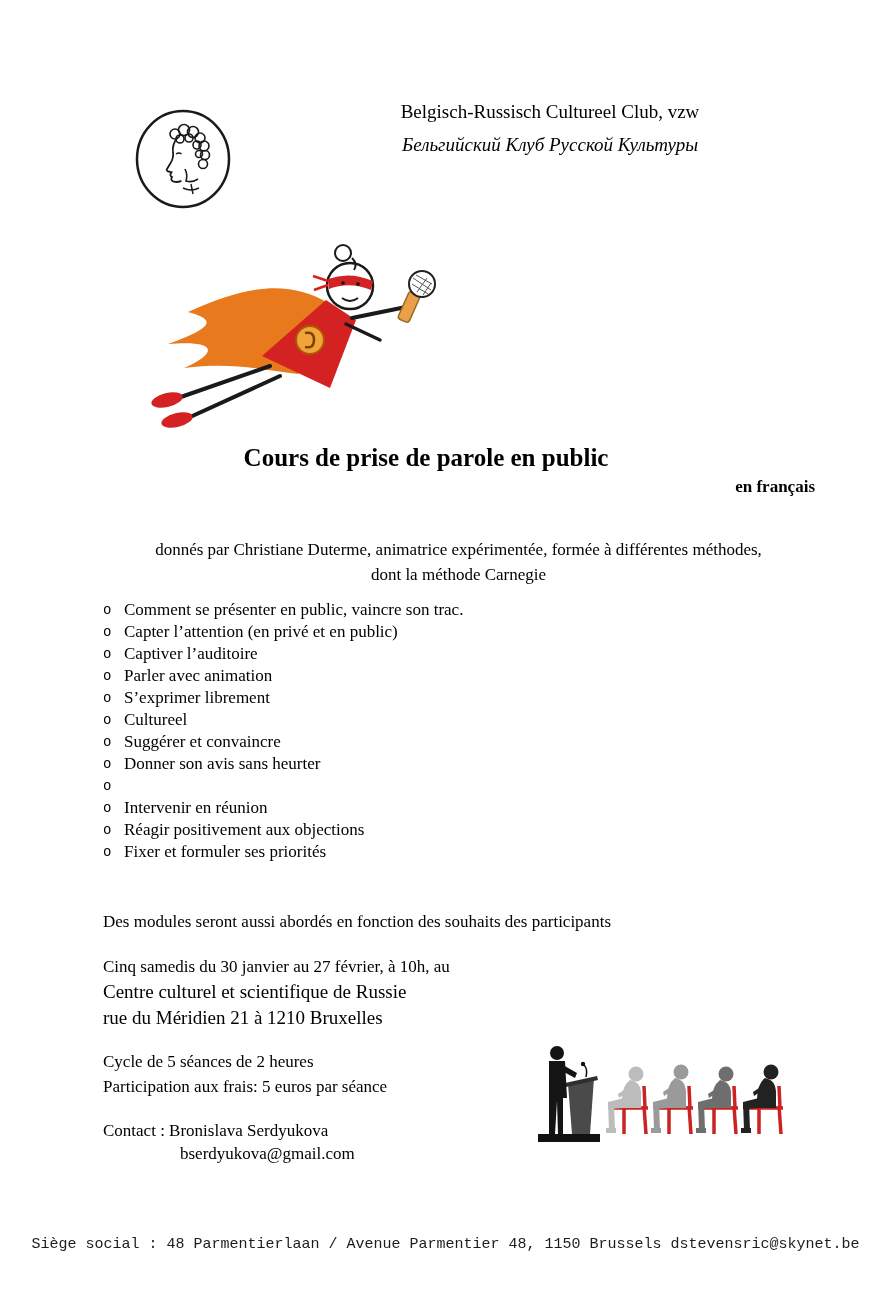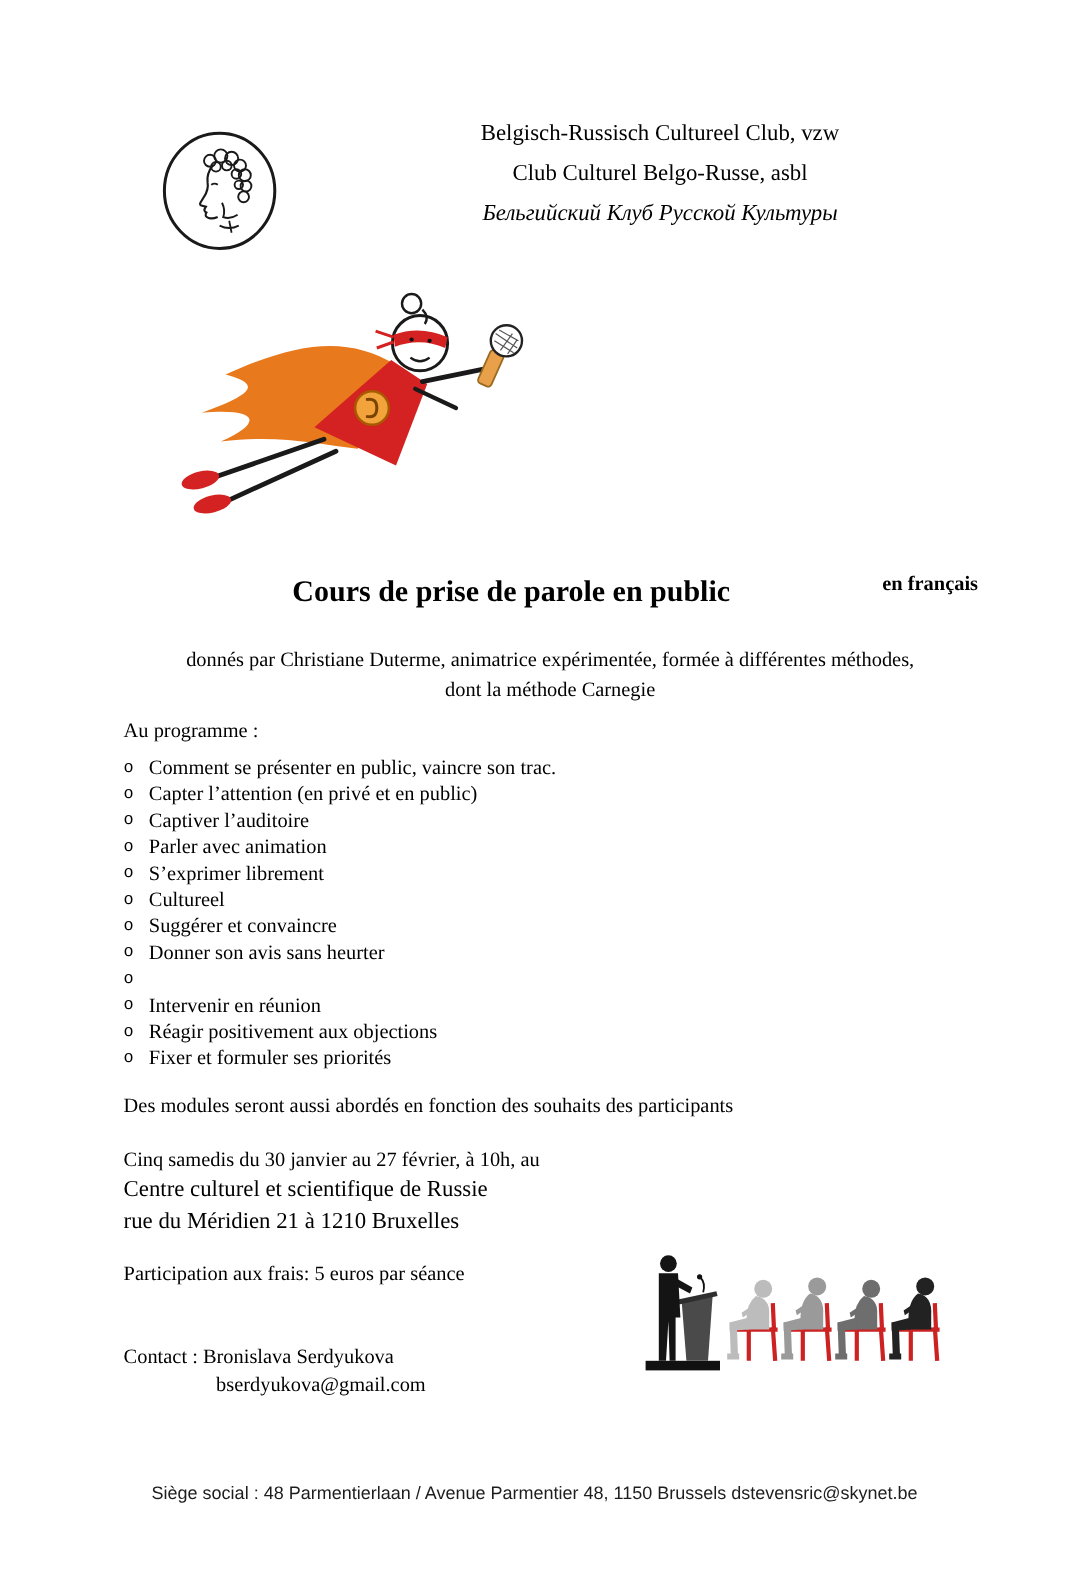--- a/index.html
+++ b/index.html
@@ -11,21 +11,21 @@
     overflow: hidden;
   }
   .abs { position: absolute; }
 
   #logo { left: 133px; top: 107px; }
   #header-text { left: 260px; top: 95px; width: 580px; text-align: center; font-size: 19px; line-height: 33px; }
   #header-text .ru { font-style: italic; }
 
   #hero { left: 122px; top: 220px; }
 
-  #title { left: 0; top: 444px; width: 830px; padding-left: 22px; text-align: center; font-size: 25px; font-weight: 700; margin-top: 36px; }
+  #title { left: 0; top: 444px; width: 830px; padding-left: 22px; text-align: center; font-size: 25px; font-weight: 700; }
   #lang { top: 477px; right: 76px; font-size: 17px; font-weight: 700; }
 
   #intro { left: 0; top: 537px; width: 891px; padding-left: 26px; text-align: center; font-size: 17px; line-height: 25px; }
 
   #programme { left: 103px; top: 599px; font-size: 17px; }
   #programme .phead { margin: 0 0 10px 0; }
   ul.plist { list-style: none; margin: 0; padding: 0; }
   ul.plist li { line-height: 22px; display: flex; }
   .bullet { width: 21px; flex: 0 0 21px; font-family: "Liberation Mono", "DejaVu Sans Mono", monospace; font-size: 14px; }
 
@@ -35,21 +35,21 @@
   #schedule .venue { font-weight: 400; font-size: 19px; line-height: 26px; }
 
   #details { left: 103px; top: 1049px; font-size: 17px; line-height: 25px; }
 
   #contact { left: 103px; top: 1119px; font-size: 17px; line-height: 23px; }
   #contact .email { padding-left: 77px; }
 
   #audience { left: 528px; top: 1038px; }
 
   #footer { left: 0; top: 1236px; width: 891px; text-align: center;
-    font-family: Liberation Sans, sans-serif; font-size: 15px; color: #1d1d1d; }
+    font-family: Liberation Mono, monospace; font-size: 15px; color: #1d1d1d; }
 </style>
 </head>
 <body>
 
 <div class="abs" id="logo">
   <svg width="100" height="104" viewBox="0 0 100 104">
     <ellipse cx="50" cy="52" rx="46" ry="48" fill="#fff" stroke="#1a1a1a" stroke-width="2.5"></ellipse>
     <g fill="none" stroke="#1a1a1a" stroke-width="1.6">
       <circle cx="42" cy="27" r="5"></circle>
       <circle cx="51" cy="23" r="5.5"></circle>
@@ -65,21 +65,20 @@
     </g>
     <path d="M44 31 q-5 7 -4 14 q1 6 -3 12 l-3 5 q-1 2 1.5 2.5 l3 0.8 q-2.5 3.5 0.5 4.8 q-2 3.5 1.8 4.5 q3.5 1 7 -0.5" fill="none" stroke="#1a1a1a" stroke-width="1.8" stroke-linecap="round"></path>
     <path d="M52 62 q3 6 1 12 q6 2 12 -2" fill="none" stroke="#1a1a1a" stroke-width="1.6"></path>
     <path d="M43 47 q3 -2 5.5 0" fill="none" stroke="#1a1a1a" stroke-width="1.5"></path>
     <path d="M50 81 q8 4 16 0 M58 77 l2 10" fill="none" stroke="#1a1a1a" stroke-width="1.5"></path>
   </svg>
 </div>
 
 <div class="abs" id="header-text">
   <div>Belgisch-Russisch Cultureel Club,  vzw</div>
-  <div>Club Culturel Belgo-Russe, asbl</div>
   <div class="ru">Бельгийский Клуб Русской Культуры</div>
 </div>
 
 <div class="abs" id="hero">
   <svg width="330" height="218" viewBox="0 0 330 218">
 
     <path d="M208 84 C168 60 128 64 66 92 C96 100 90 108 46 124 C94 120 98 132 62 148 C112 142 140 150 176 154 L208 112 Z" fill="#e8791c"></path>
 
     <path d="M148 146 L56 178 M158 156 L66 198" stroke="#1a1a1a" stroke-width="4" fill="none" stroke-linecap="round"></path>
 
@@ -114,21 +113,20 @@
 
 <div class="abs" id="title">Cours de prise de parole en public</div>
 <div class="abs" id="lang">en français</div>
 
 <div class="abs" id="intro">
   <div>donnés par Christiane Duterme, animatrice expérimentée, formée à différentes méthodes,</div>
   <div>dont la méthode Carnegie</div>
 </div>
 
 <div class="abs" id="programme">
-  <div class="phead">Au programme :</div>
   <ul class="plist">
       <li>
       <span class="bullet">o</span>
       <span>Comment se présenter en public, vaincre son trac.</span>
     </li>
       <li>
       <span class="bullet">o</span>
       <span>Capter l’attention (en privé et en public)</span>
     </li>
       <li>
@@ -175,20 +173,21 @@
 
 <div class="abs" id="modules">Des modules seront aussi abordés en fonction des souhaits des participants</div>
 
 <div class="abs" id="schedule">
   <div>Cinq samedis du 30 janvier au 27 février, à 10h, au</div>
   <div class="venue">Centre culturel et scientifique de Russie</div>
   <div class="venue">rue du Méridien 21 à 1210 Bruxelles</div>
 </div>
 
 <div class="abs" id="details">
+  <div>Cycle de 5 séances de 2 heures</div>
   <div>Participation aux frais: 5 euros par séance</div>
 </div>
 
 <div class="abs" id="contact">
   <div>Contact : Bronislava Serdyukova</div>
   <div class="email">bserdyukova@gmail.com</div>
 </div>
 
 <div class="abs" id="audience">
   <svg width="272" height="110" viewBox="0 0 272 110">

